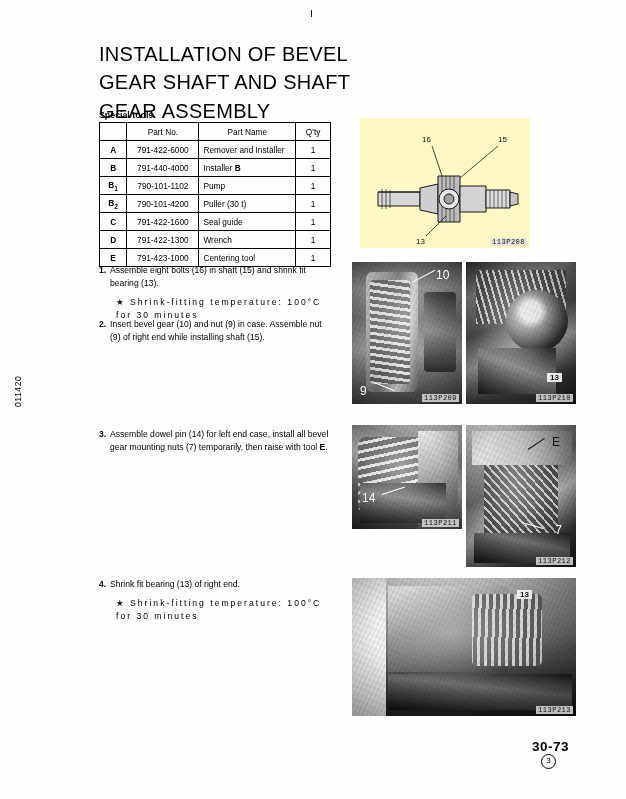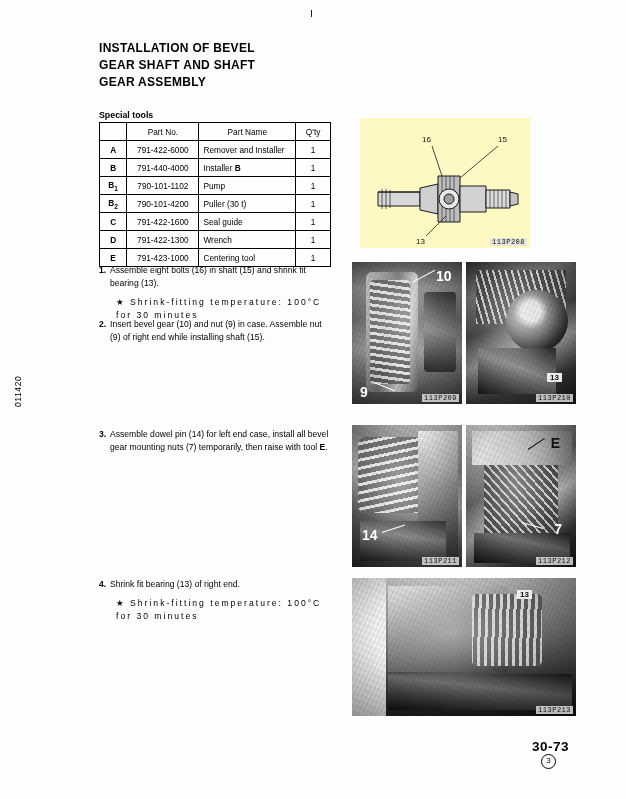--- a/index.html
+++ b/index.html
@@ -20,22 +20,22 @@
     inset: 0;
     background: #fefefe;
   }
 
   
   .title {
     position: absolute;
     left: 99px;
     top: 40px;
     width: 260px;
-    font-size: 12px;
-    font-weight: bold;
+    font-size: 20px;
+    font-weight: normal;
     line-height: 1.42;
     letter-spacing: 0.3px;
   }
   .title div { white-space: nowrap; }
 
   
   .special-tools-label {
     position: absolute;
     left: 99px;
     top: 110px;
@@ -143,23 +143,23 @@
     bottom: 2px;
     font-size: 7px;
     font-family: "Liberation Mono", monospace;
     color: #111;
     background: rgba(225,225,225,0.82);
     padding: 0 2px;
     letter-spacing: 0.5px;
   }
   .photo .lbl {
     position: absolute;
-    font-size: 14px;
+    font-size: 12px;
     color: #111;
-    font-weight: bold;
+    font-weight: normal;
   }
   .photo .lbl.white { color: #fff; }
 
   
   #fig-shaft {
     background: #ffffff;
   }
   #fig-shaft svg { display: block; }
 
   
@@ -341,21 +341,21 @@
     <div style="position:absolute;right:8px;top:28px;width:62px;height:62px;border-radius:50%;
                 background:radial-gradient(circle at 40% 35%, #e8e8e8 0 18%, #8b8b8b 32%, #2c2c2c 70%, #111 100%);"></div>
     <div style="position:absolute;left:12px;bottom:10px;width:78px;height:46px;
                 background:linear-gradient(20deg,#1d1d1d,#909090 55%,#2a2a2a);"></div>
     <div class="grain"></div>
     <div class="vig"></div>
     <div style="position:absolute;right:14px;bottom:22px;background:#e9e9e9;color:#111;font-size:8px;font-weight:bold;padding:0 3px;">13</div>
     <div class="cap">113P210</div>
   </div>
 
-  <div class="photo" style="left:352px; top:425px; width:110px; height:142px;
+  <div class="photo" style="left:352px; top:425px; width:110px; height:104px;
        background:
          linear-gradient(200deg,#cfcfcf 0%, #8d8d8d 25%, #b5b5b5 45%, #5e5e5e 70%, #2b2b2b 100%);">
     <div style="position:absolute;left:6px;top:12px;width:68px;height:76px;
                 background:repeating-linear-gradient(-12deg,#f0f0f0 0 3px,#6b6b6b 3px 8px);border-radius:8px;opacity:.92;"></div>
     <div style="position:absolute;right:4px;top:6px;width:40px;height:130px;
                 background:linear-gradient(180deg,#f2f2f2,#9b9b9b 40%,#3b3b3b);"></div>
     <div style="position:absolute;left:8px;bottom:6px;width:86px;height:40px;
                 background:linear-gradient(8deg,#222,#8e8e8e 60%,#3a3a3a);"></div>
     <div class="grain"></div>
     <div class="vig"></div>

